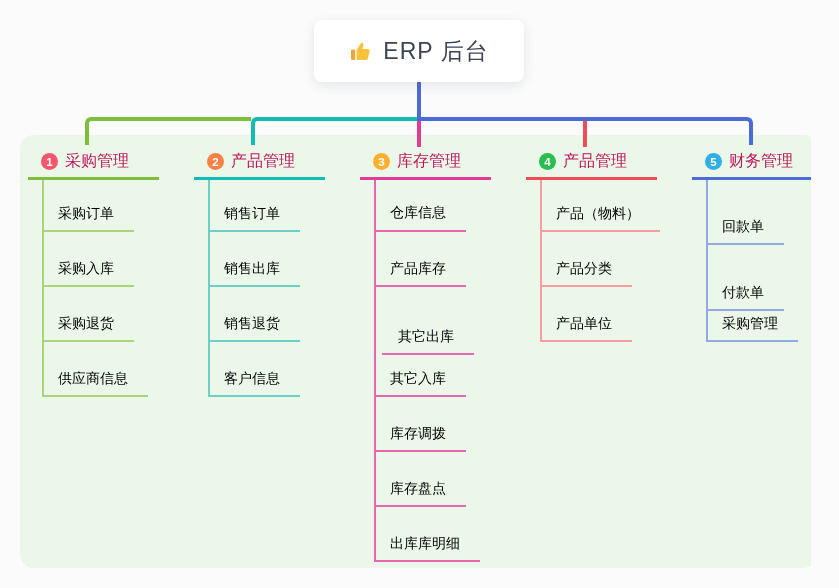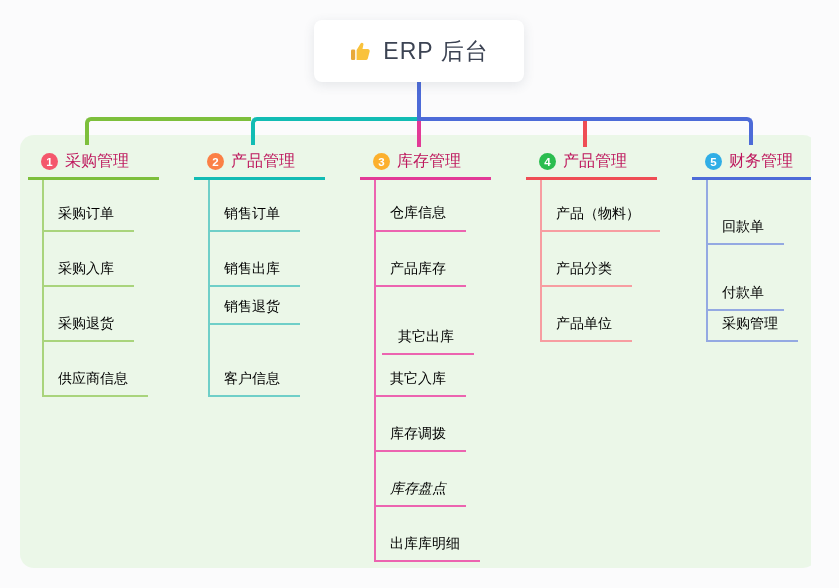--- a/index.html
+++ b/index.html
@@ -73,33 +73,33 @@
       <div class="child-node" style="left: 42px; top: 258px; border-bottom: 2px solid rgb(169, 212, 124);">采购入库</div>
       <div class="child-node" style="left: 42px; top: 313px; border-bottom: 2px solid rgb(169, 212, 124);">采购退货</div>
       <div class="child-node" style="left: 42px; top: 368px; border-bottom: 2px solid rgb(169, 212, 124);">供应商信息</div>
       <div class="branch-header" style="left: 194px; top: 146px; border-bottom: 3px solid rgb(18, 188, 180);">
         <span class="badge" style="background: rgb(251, 128, 70);">2</span>
         <span class="branch-label">产品管理</span>
       </div>
       <div class="line" style="left: 208px; top: 180px; width: 2px; height: 217px; background: rgb(111, 207, 200);"></div>
       <div class="child-node" style="left: 208px; top: 203px; border-bottom: 2px solid rgb(111, 207, 200);">销售订单</div>
       <div class="child-node" style="left: 208px; top: 258px; border-bottom: 2px solid rgb(111, 207, 200);">销售出库</div>
-      <div class="child-node" style="left: 208px; top: 296px; border-bottom: 2px solid rgb(111, 207, 200);">销售退货</div>
+      <div class="child-node" style="left: 208px; top: 313px; border-bottom: 2px solid rgb(111, 207, 200);">销售退货</div>
       <div class="child-node" style="left: 208px; top: 368px; border-bottom: 2px solid rgb(111, 207, 200);">客户信息</div>
       <div class="branch-header" style="left: 360px; top: 146px; border-bottom: 3px solid rgb(226, 58, 151);">
         <span class="badge" style="background: rgb(252, 176, 45);">3</span>
         <span class="branch-label">库存管理</span>
       </div>
       <div class="line" style="left: 374px; top: 180px; width: 2px; height: 382px; background: rgb(236, 100, 176);"></div>
       <div class="child-node" style="left: 374px; top: 203px; border-bottom: 2px solid rgb(236, 100, 176); font-family: Liberation Mono, monospace;">仓库信息</div>
       <div class="child-node" style="left: 374px; top: 258px; border-bottom: 2px solid rgb(236, 100, 176);">产品库存</div>
       <div class="child-node" style="left: 374px; top: 326px; border-bottom: 2px solid rgb(236, 100, 176); margin-left: 8px;">其它出库</div>
       <div class="child-node" style="left: 374px; top: 368px; border-bottom: 2px solid rgb(236, 100, 176);">其它入库</div>
       <div class="child-node" style="left: 374px; top: 423px; border-bottom: 2px solid rgb(236, 100, 176);">库存调拨</div>
-      <div class="child-node" style="left: 374px; top: 478px; border-bottom: 2px solid rgb(236, 100, 176); font-style: italic;">库存盘点</div>
+      <div class="child-node" style="left: 374px; top: 478px; border-bottom: 2px solid rgb(236, 100, 176);">库存盘点</div>
       <div class="child-node" style="left: 374px; top: 533px; border-bottom: 2px solid rgb(236, 100, 176);">出库库明细</div>
       <div class="branch-header" style="left: 526px; top: 146px; border-bottom: 3px solid rgb(239, 77, 85);">
         <span class="badge" style="background: rgb(42, 189, 79);">4</span>
         <span class="branch-label">产品管理</span>
       </div>
       <div class="line" style="left: 540px; top: 180px; width: 2px; height: 162px; background: rgb(247, 157, 161);"></div>
       <div class="child-node" style="left: 540px; top: 203px; border-bottom: 2px solid rgb(247, 157, 161);">产品（物料）</div>
       <div class="child-node" style="left: 540px; top: 258px; border-bottom: 2px solid rgb(247, 157, 161);">产品分类</div>
       <div class="child-node" style="left: 540px; top: 313px; border-bottom: 2px solid rgb(247, 157, 161);">产品单位</div>
       <div class="branch-header" style="left: 692px; top: 146px; border-bottom: 3px solid rgb(77, 107, 216);">

